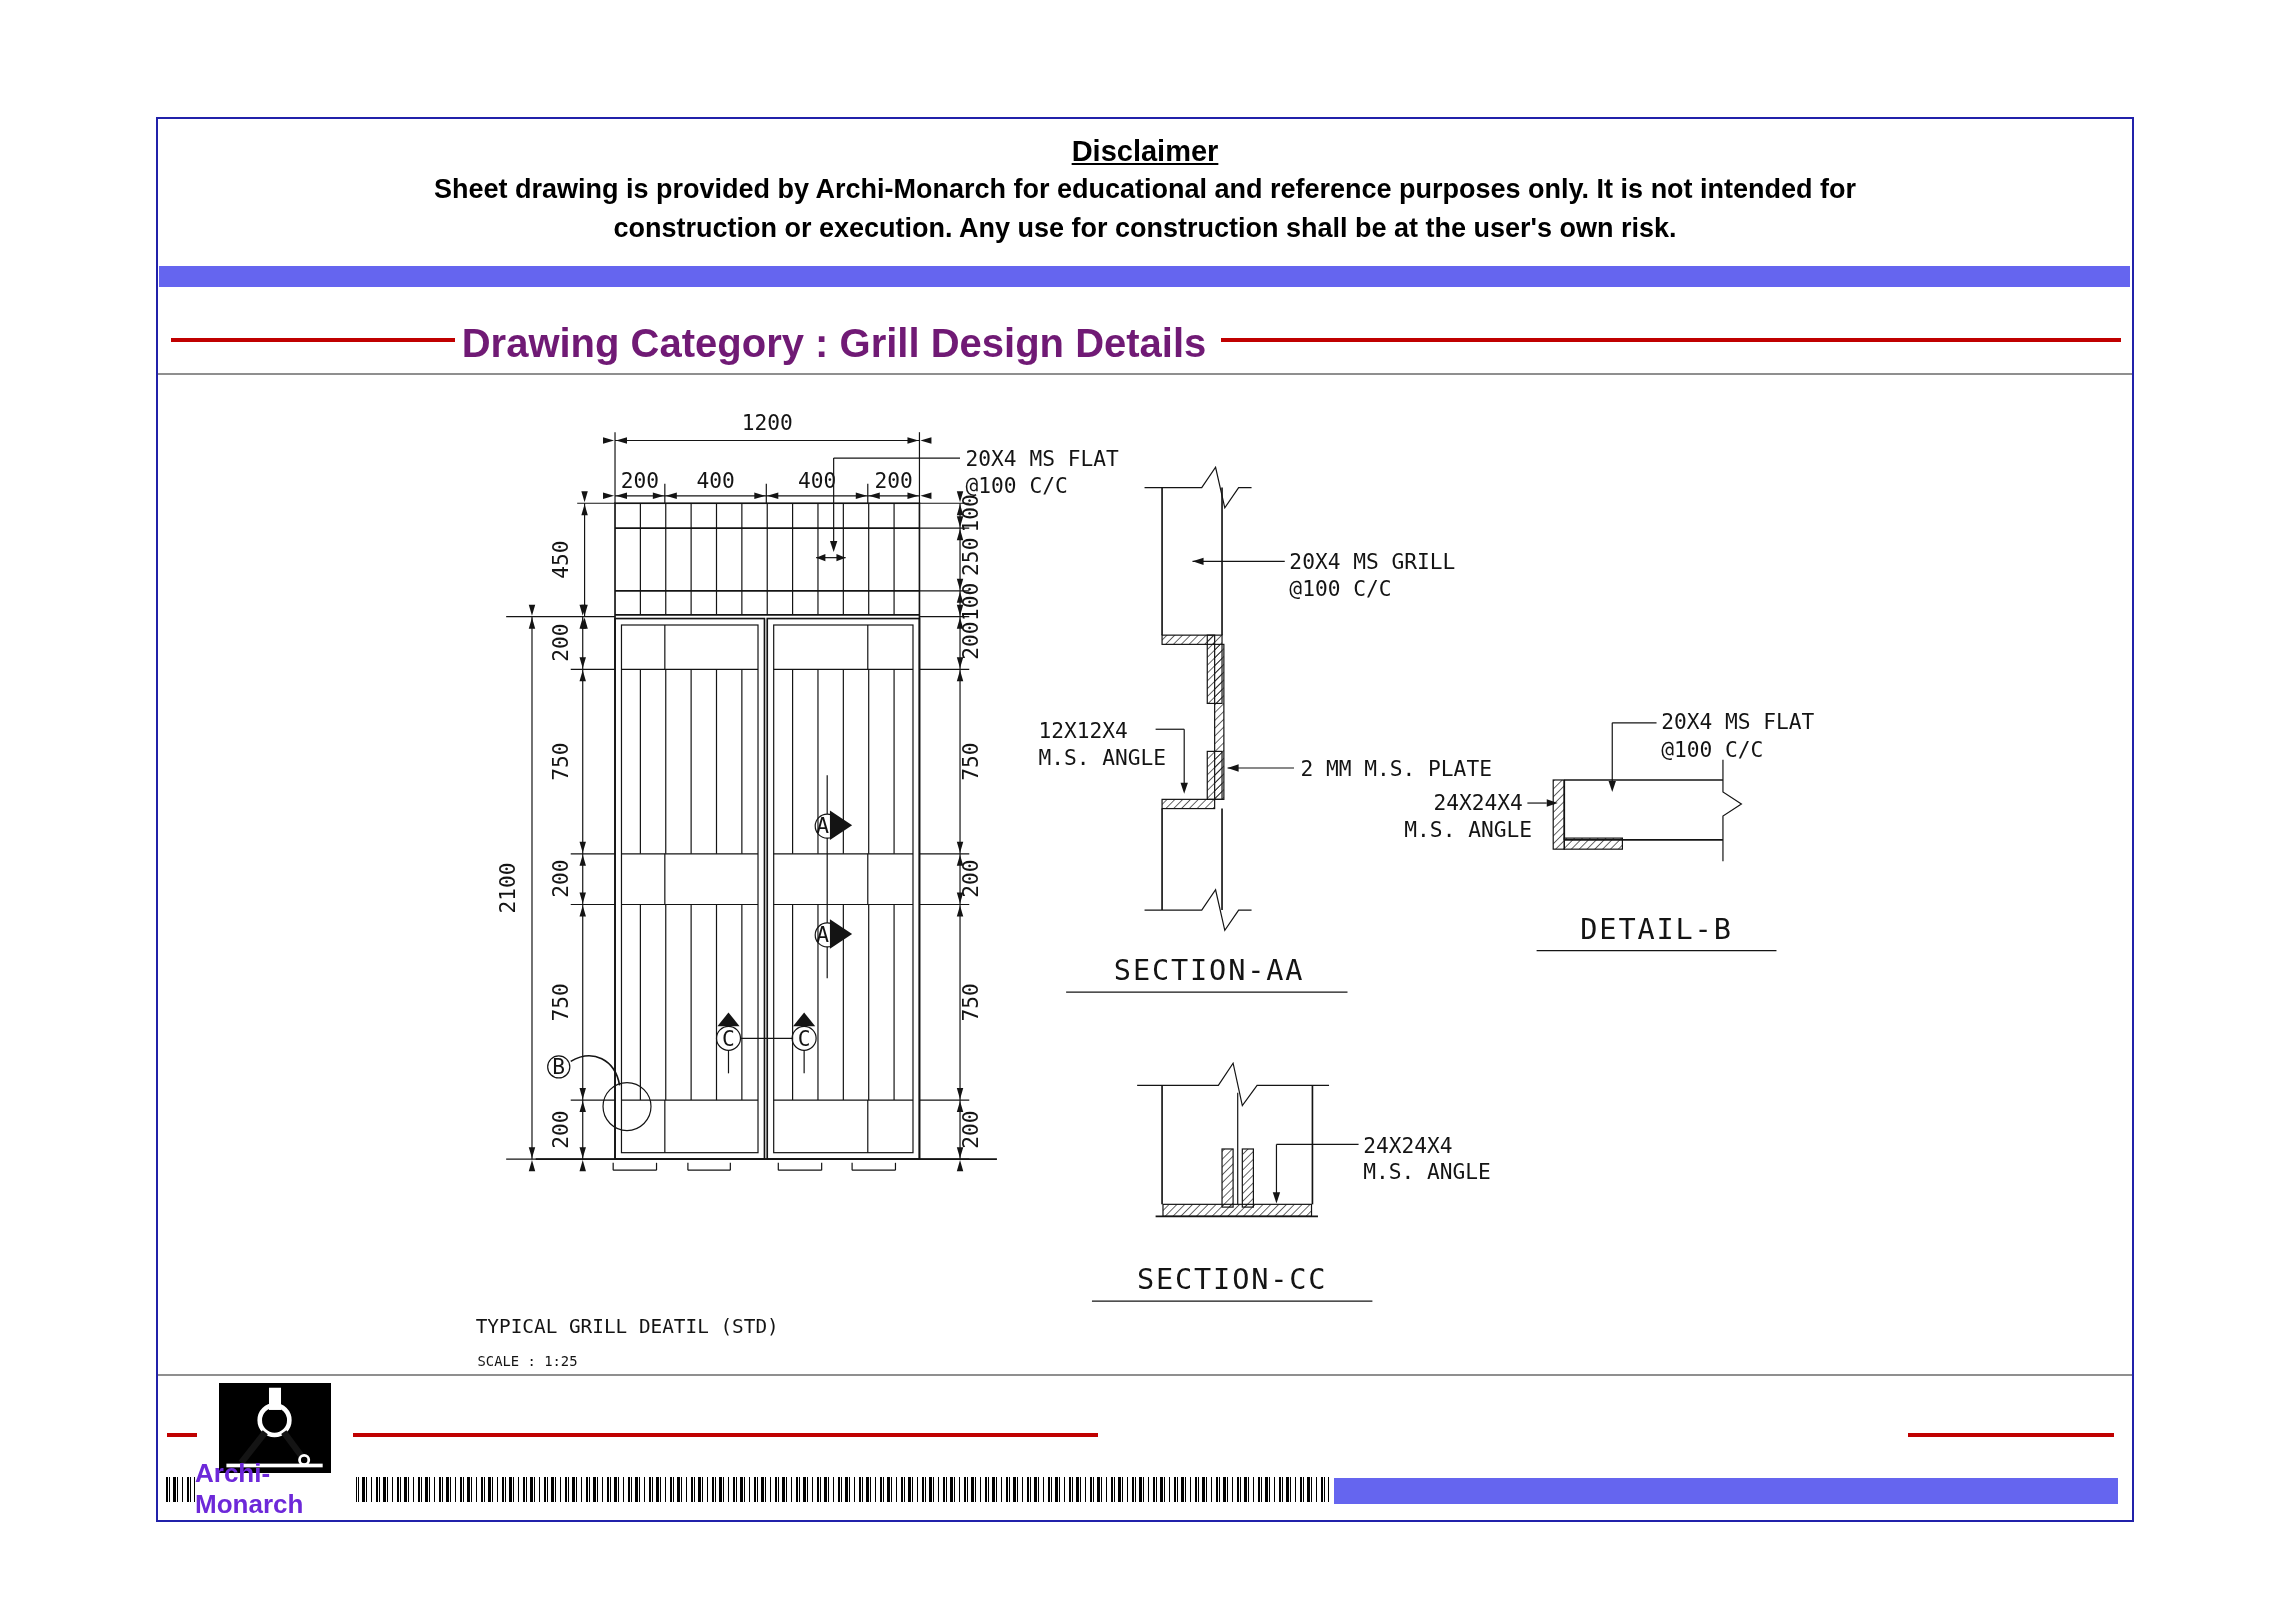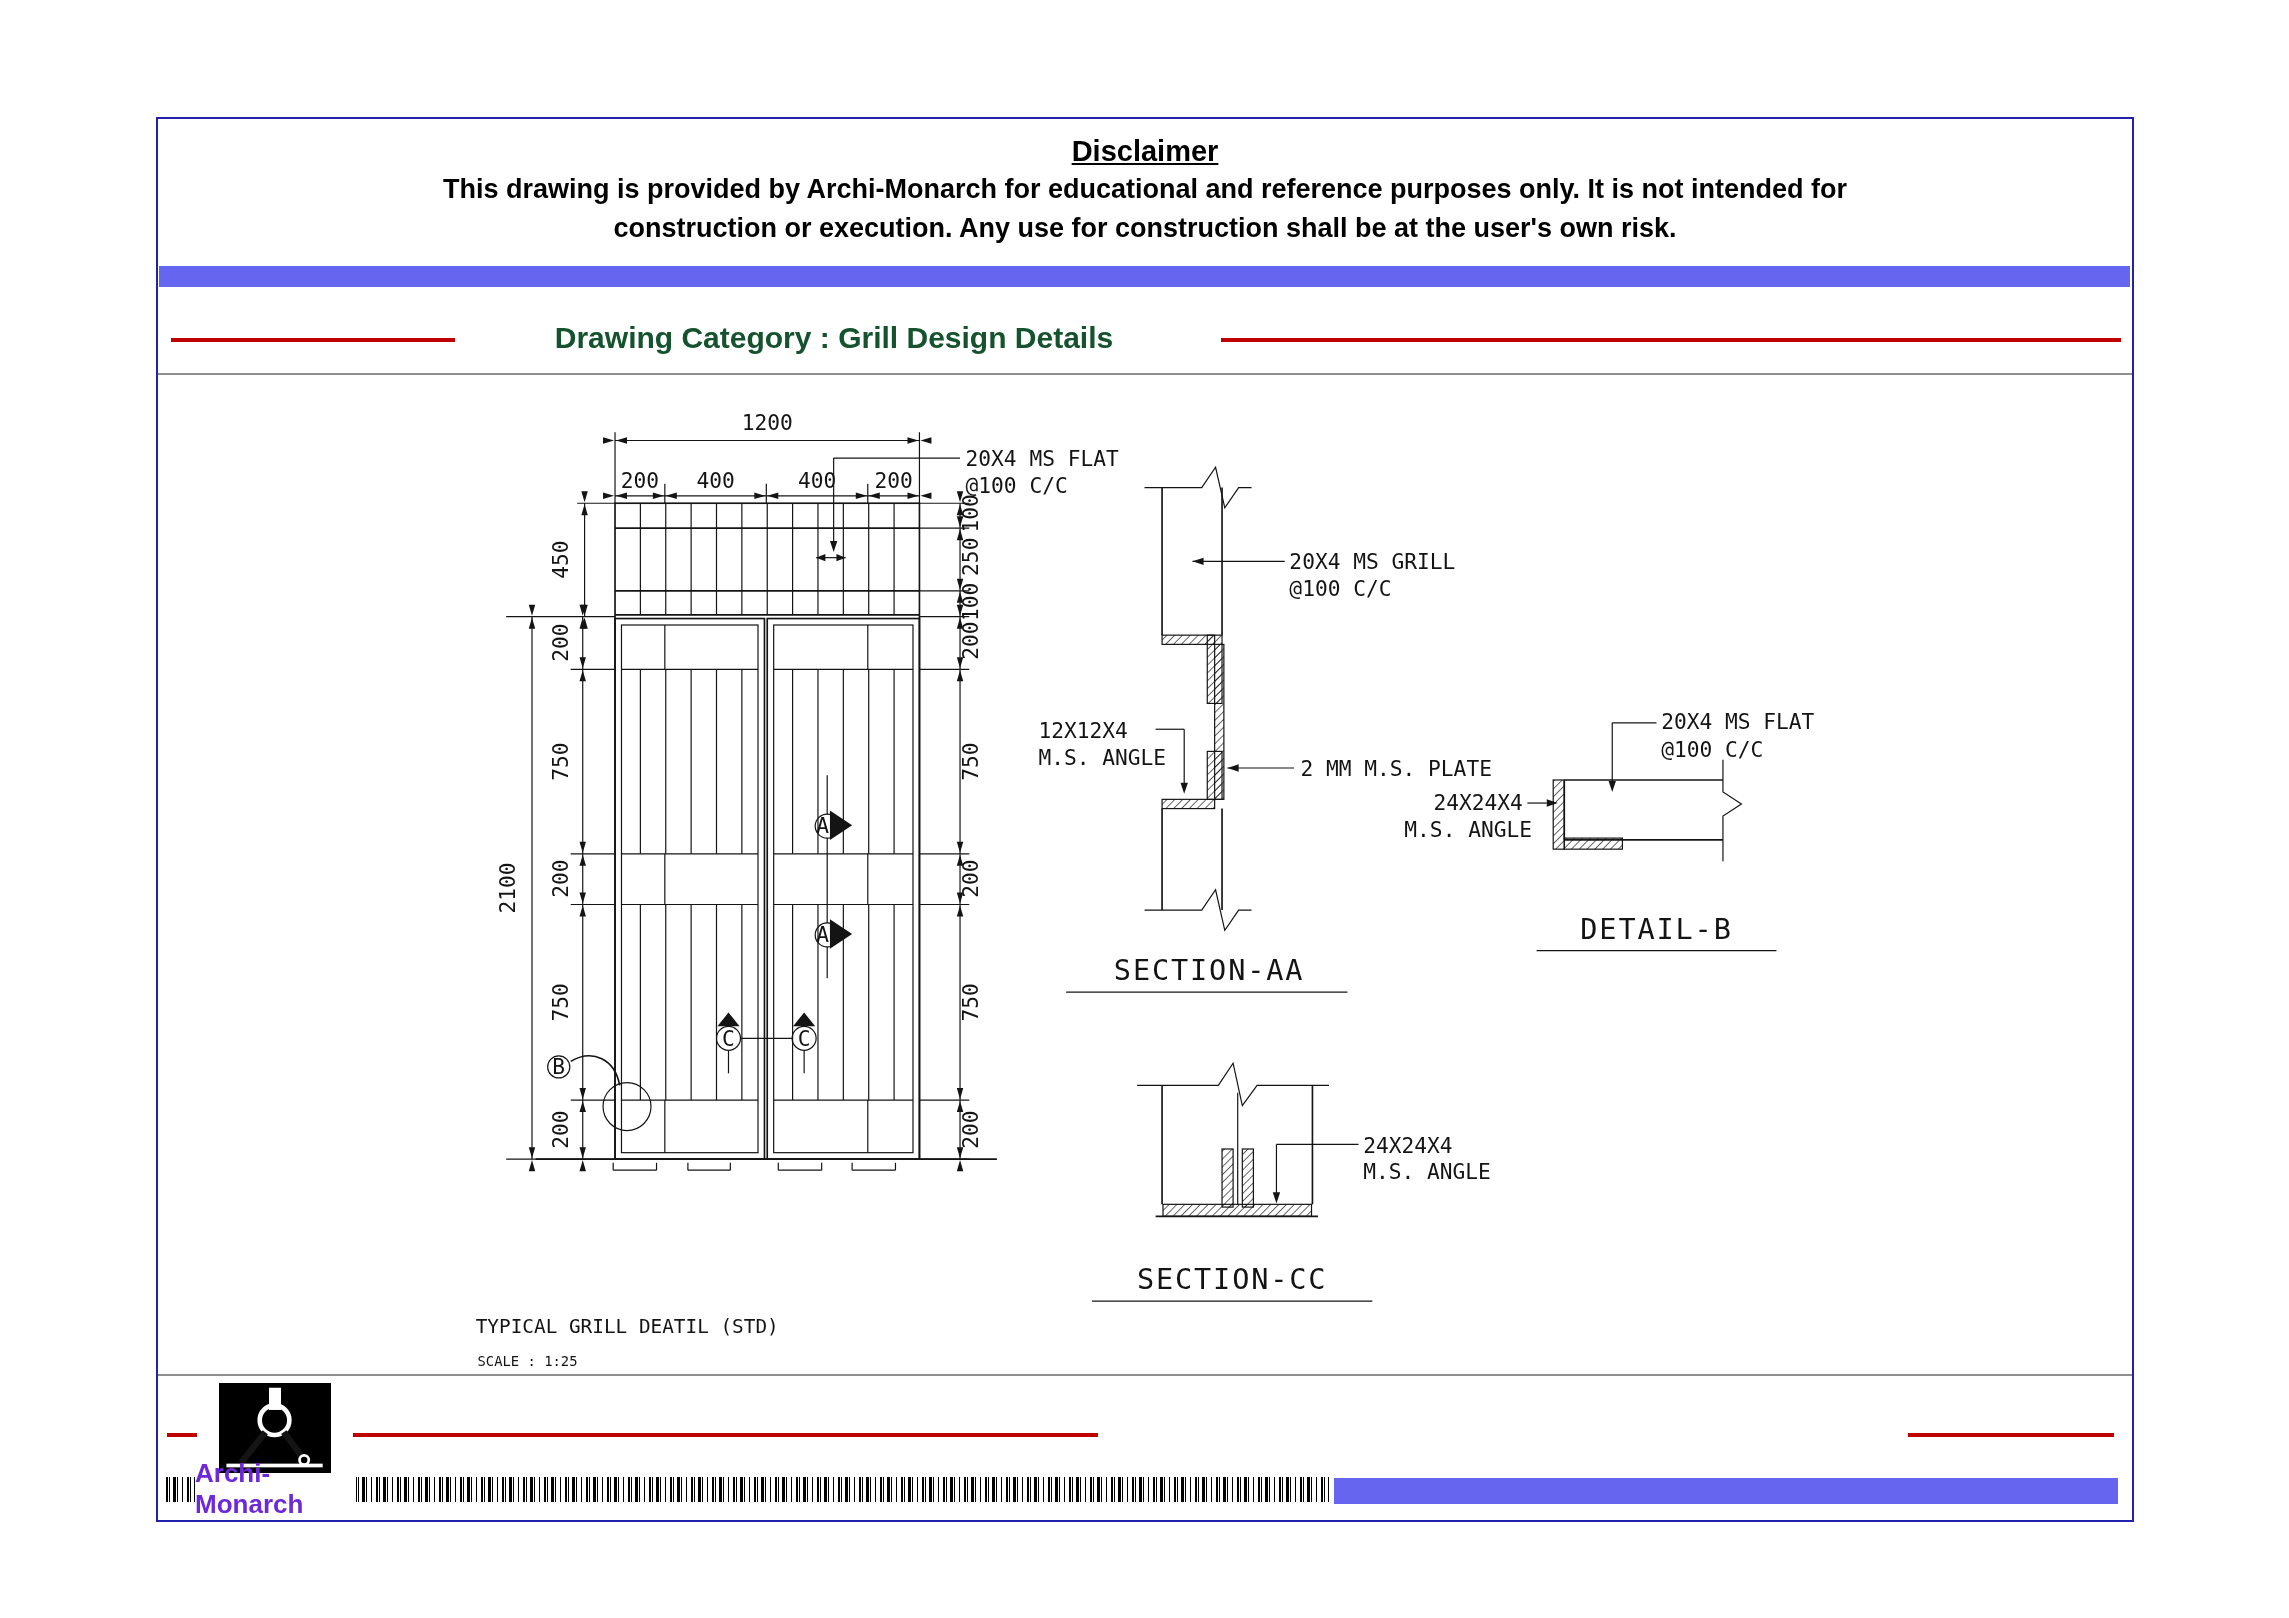--- a/index.html
+++ b/index.html
@@ -8,21 +8,21 @@
   .abs{position:absolute;}
   #border-frame{left:156px;top:117px;width:1974px;height:1401px;border:2.8px solid #2121aa;}
   .disc-title{left:158px;top:135px;width:1974px;text-align:center;font-size:29px;font-weight:bold;color:#000;}
   .disc-title span{text-decoration:underline;}
   .disc-line1{left:158px;top:174px;width:1974px;text-align:center;font-size:27px;font-weight:bold;color:#000;}
   .disc-line2{left:158px;top:213px;width:1974px;text-align:center;font-size:27px;font-weight:bold;color:#000000;}
   #purple-bar-top{left:159px;top:266px;width:1971px;height:21px;background:#6565ef;}
   .redline{height:3.7px;background:#c00000;}
   #cat-line-left{left:171px;top:338px;width:284px;}
   #cat-line-right{left:1221px;top:338px;width:900px;}
-  #category-title{left:461px;top:321px;width:746px;text-align:center;font-size:30px;font-weight:bold;color:#14532d;}
+  #category-title{left:461px;top:321px;width:746px;text-align:center;font-size:40px;font-weight:bold;color:#701a75;}
   #gray-line-top{left:158px;top:373px;width:1974px;height:1.8px;background:#8f8f8f;}
   #gray-line-bottom{left:158px;top:1374px;width:1974px;height:1.8px;background:#8f8f8f;}
   #drawing-svg{left:158px;top:375px;}
   svg text{font-family:"DejaVu Sans Mono", monospace;fill:#141414;}
   .dimtxt{font-size:23px;}
   .lbltxt{font-size:23px;}
   .titletxt{font-size:31px;letter-spacing:2px;}
   .small-cap{font-size:21px;}
   .tiny-cap{font-size:15px;}
   line,path,rect.ln,circle.ln,polyline{stroke:#141414;fill:none;}
@@ -42,21 +42,21 @@
   #purple-bar-bottom{left:1334px;top:1478px;width:784px;height:26px;background:#6565ef;}
 </style>
 </head>
 <body>
 
 <div id="sheet">
 
   <div id="border-frame" class="abs"></div>
 
   <div class="abs disc-title"><span>Disclaimer</span></div>
-  <div class="abs disc-line1">This drawing is provided by Archi-Monarch for educational and reference purposes only. It is not intended for</div>
+  <div class="abs disc-line1">Sheet drawing is provided by Archi-Monarch for educational and reference purposes only. It is not intended for</div>
   <div class="abs disc-line2">construction or execution. Any use for construction shall be at the user's own risk.</div>
 
   <div id="purple-bar-top" class="abs"></div>
 
   <div id="cat-line-left" class="abs redline"></div>
   <div id="category-title" class="abs">Drawing Category : Grill Design Details</div>
   <div id="cat-line-right" class="abs redline"></div>
   <div id="gray-line-top" class="abs"></div>
 
   <svg id="drawing-svg" class="abs" width="1974" height="1000" viewBox="171 406 2139 1084">

